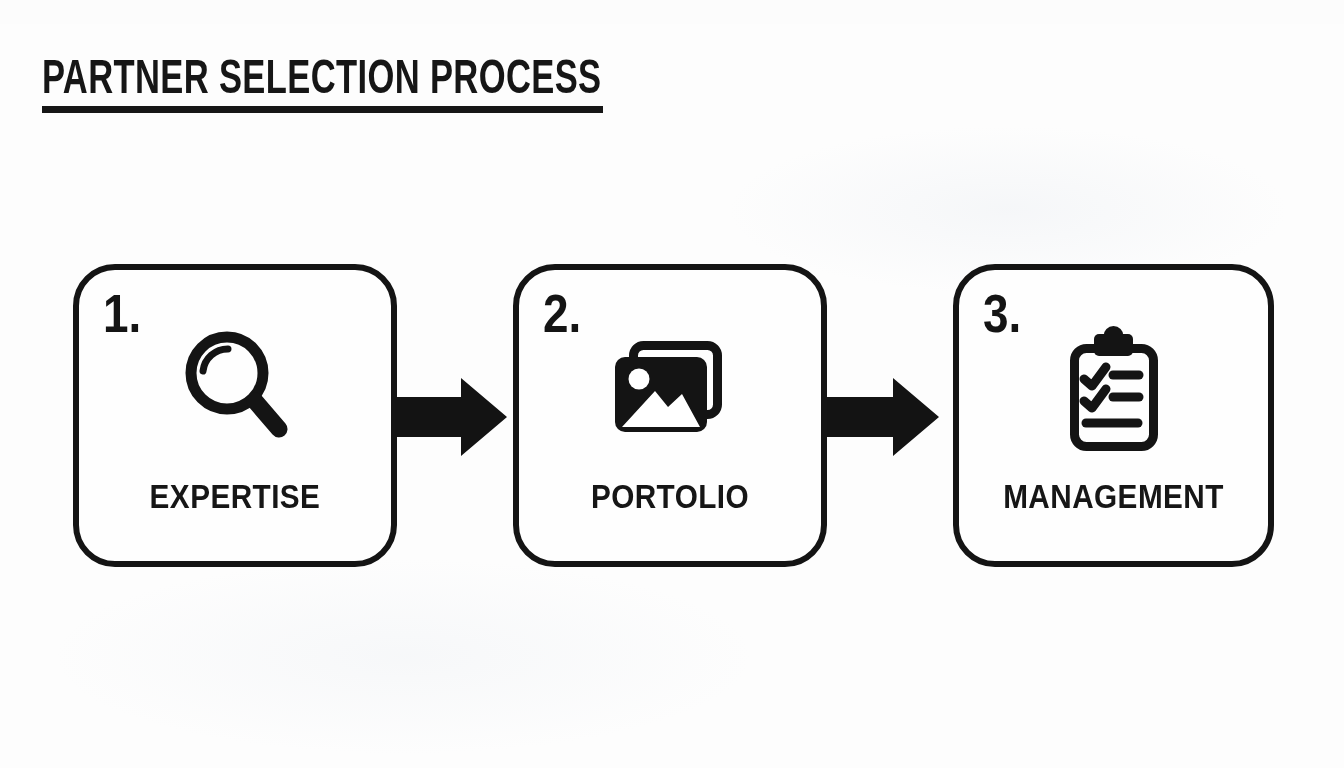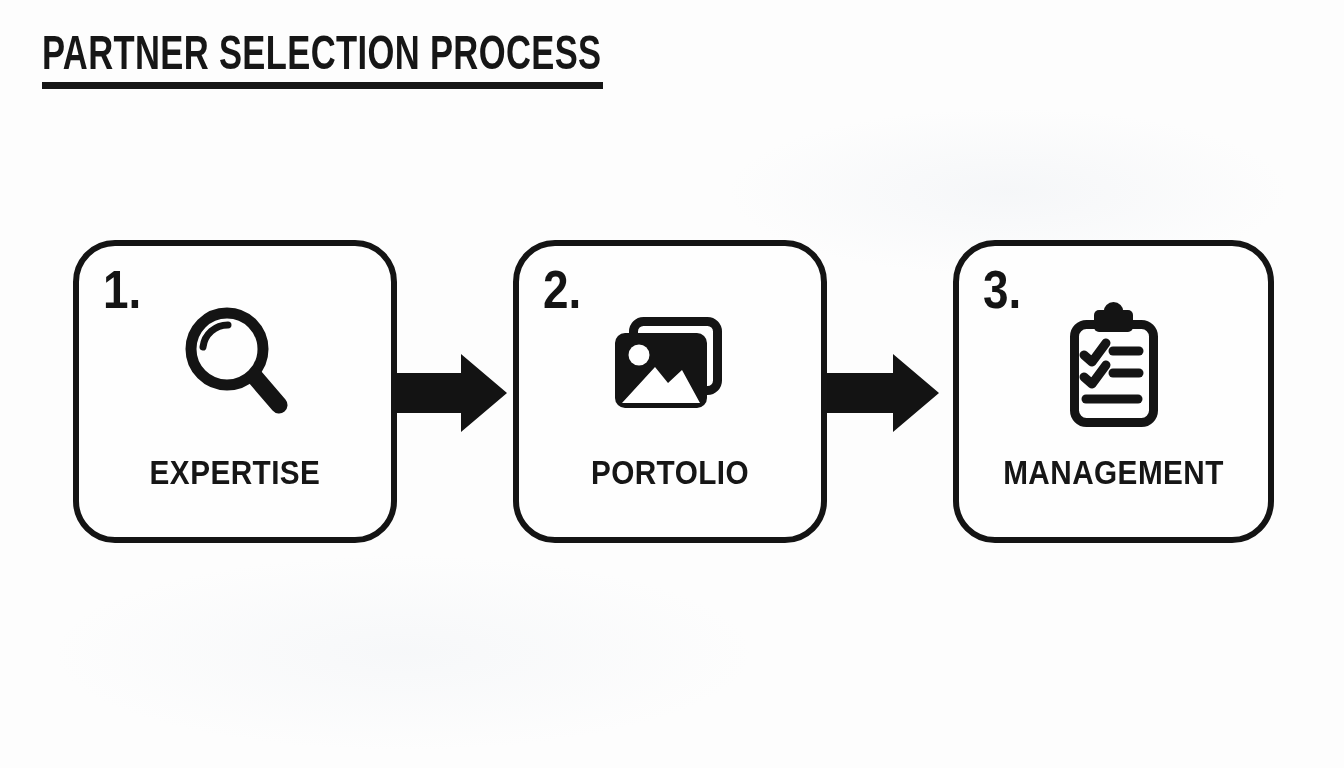--- a/index.html
+++ b/index.html
@@ -10,20 +10,21 @@
     color: #141414;
     position: relative;
     overflow: hidden;
   }
   .canvas {
     position: absolute; inset: 0;
     background:
       radial-gradient(ellipse 400px 120px at 75% 25%, rgba(210,218,228,0.18), rgba(0,0,0,0) 70%),
       radial-gradient(ellipse 500px 140px at 30% 85%, rgba(210,218,228,0.15), rgba(0,0,0,0) 70%),
       #fdfdfd;
+    margin-top: 24px;
   }
   
   .title-wrap { position: absolute; left: 42px; top: 28px; }
   .page-title {
     font-size: 48px; font-weight: 700; line-height: 50px;
     white-space: nowrap; color: #161616;
     transform: scaleX(0.72); transform-origin: left center;
     letter-spacing: 0.5px;
   }
   .title-underline {

